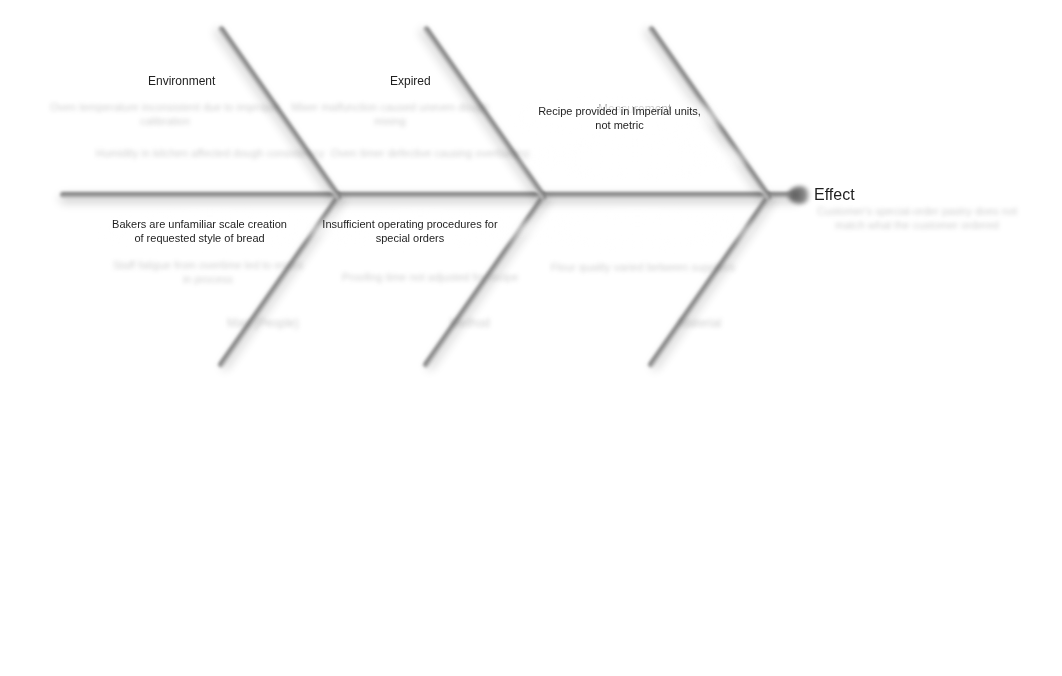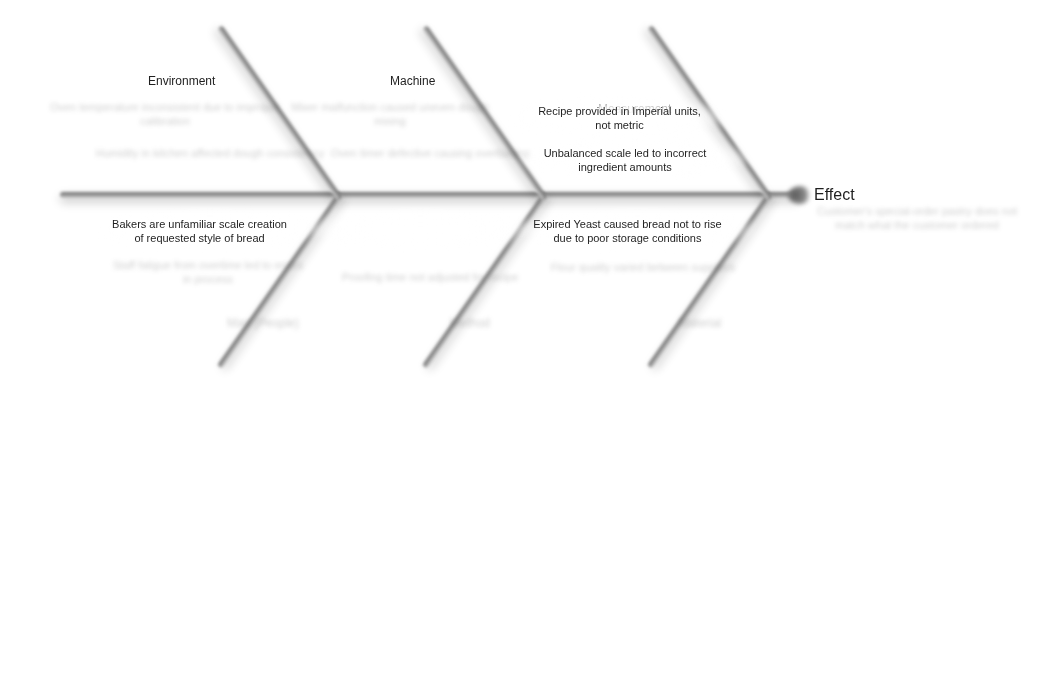--- a/index.html
+++ b/index.html
@@ -114,46 +114,45 @@
   <div class="spine-head"></div>
 
   <div class="bone u1"></div>
   <div class="bone u2"></div>
   <div class="bone u3"></div>
   <div class="bone l1"></div>
   <div class="bone l2"></div>
   <div class="bone l3"></div>
 
   <div class="cat" style="left:148px; top:74px;">Environment</div>
-  <div class="cat" style="left:390px; top:74px;">Machine</div>
+  <div class="cat" style="left:390px; top:74px;">Expired</div>
   <div class="cat" style="left:598px; top:82px;margin-top:20px;">Measurement</div>
 
   <div class="effect-label" style="left:814px; top:186px;">Effect</div>
 
   <div class="ghost" style="left:812px; top:204px; width:210px;">Customer's special-order pastry does not match what the customer ordered</div>
 
   <div class="ghost" style="left:50px; top:100px; width:230px;">Oven temperature inconsistent due to improper calibration</div>
   <div class="ghost" style="left:95px; top:146px; width:230px;">Humidity in kitchen affected dough consistency</div>
 
   <div class="ghost" style="left:290px; top:100px; width:200px;">Mixer malfunction caused uneven dough mixing</div>
   <div class="ghost" style="left:330px; top:146px; width:200px;">Oven timer defective causing overbaking</div>
 
   <div class="halo" style="left:510px; top:98px; width:220px; height:38px;"></div>
   <div class="cause" style="left:520px; top:104px; width:175px;margin-left:12px;">Recipe provided in Imperial units, not metric</div>
 
   <div class="halo" style="left:520px; top:140px; width:230px; height:38px;"></div>
-  <div class="cause" style="left:530px; top:146px; width:190px;">Unbalanced scale led to incorrect ingredient amounts</div>
 
   <div class="halo" style="left:100px; top:210px; width:220px; height:38px;"></div>
   <div class="cause" style="left:112px; top:217px; width:175px;">Bakers are unfamiliar scale creation of requested style of bread</div>
   <div class="ghost" style="left:108px; top:258px; width:200px;">Staff fatigue from overtime led to errors in process</div>
   <div class="ghost cat" style="left:218px; top:316px; width:90px;">Man (People)</div>
 
   <div class="halo" style="left:308px; top:210px; width:225px; height:38px;"></div>
+  <div class="cause" style="left:320px; top:217px; width:180px;">Insufficient operating procedures for special orders</div>
   <div class="ghost" style="left:330px; top:270px; width:200px;">Proofing time not adjusted for recipe</div>
   <div class="ghost cat" style="left:430px; top:316px; width:80px;">Method</div>
 
   <div class="halo" style="left:520px; top:210px; width:235px; height:38px;"></div>
-  <div class="cause" style="left:530px; top:217px; width:195px;">Expired Yeast caused bread not to rise due to poor storage conditions</div>
   <div class="ghost" style="left:548px; top:260px; width:190px;">Flour quality varied between suppliers</div>
   <div class="ghost cat" style="left:660px; top:316px; width:80px;">Material</div>
 
 </div>
 
 </body></html>

